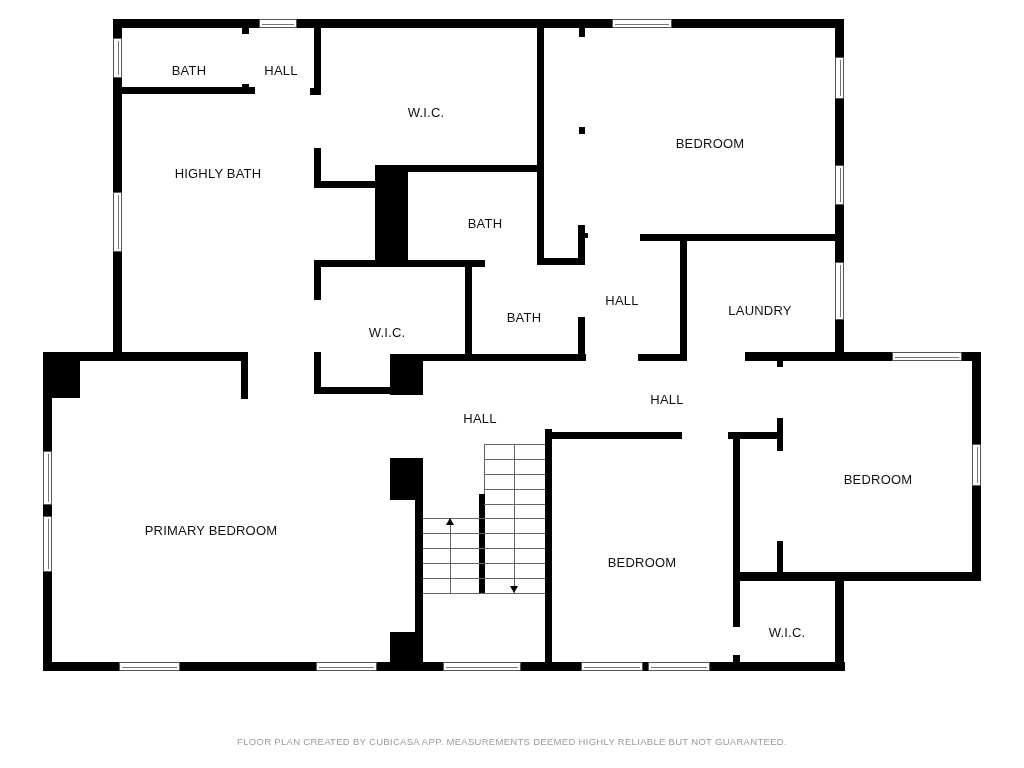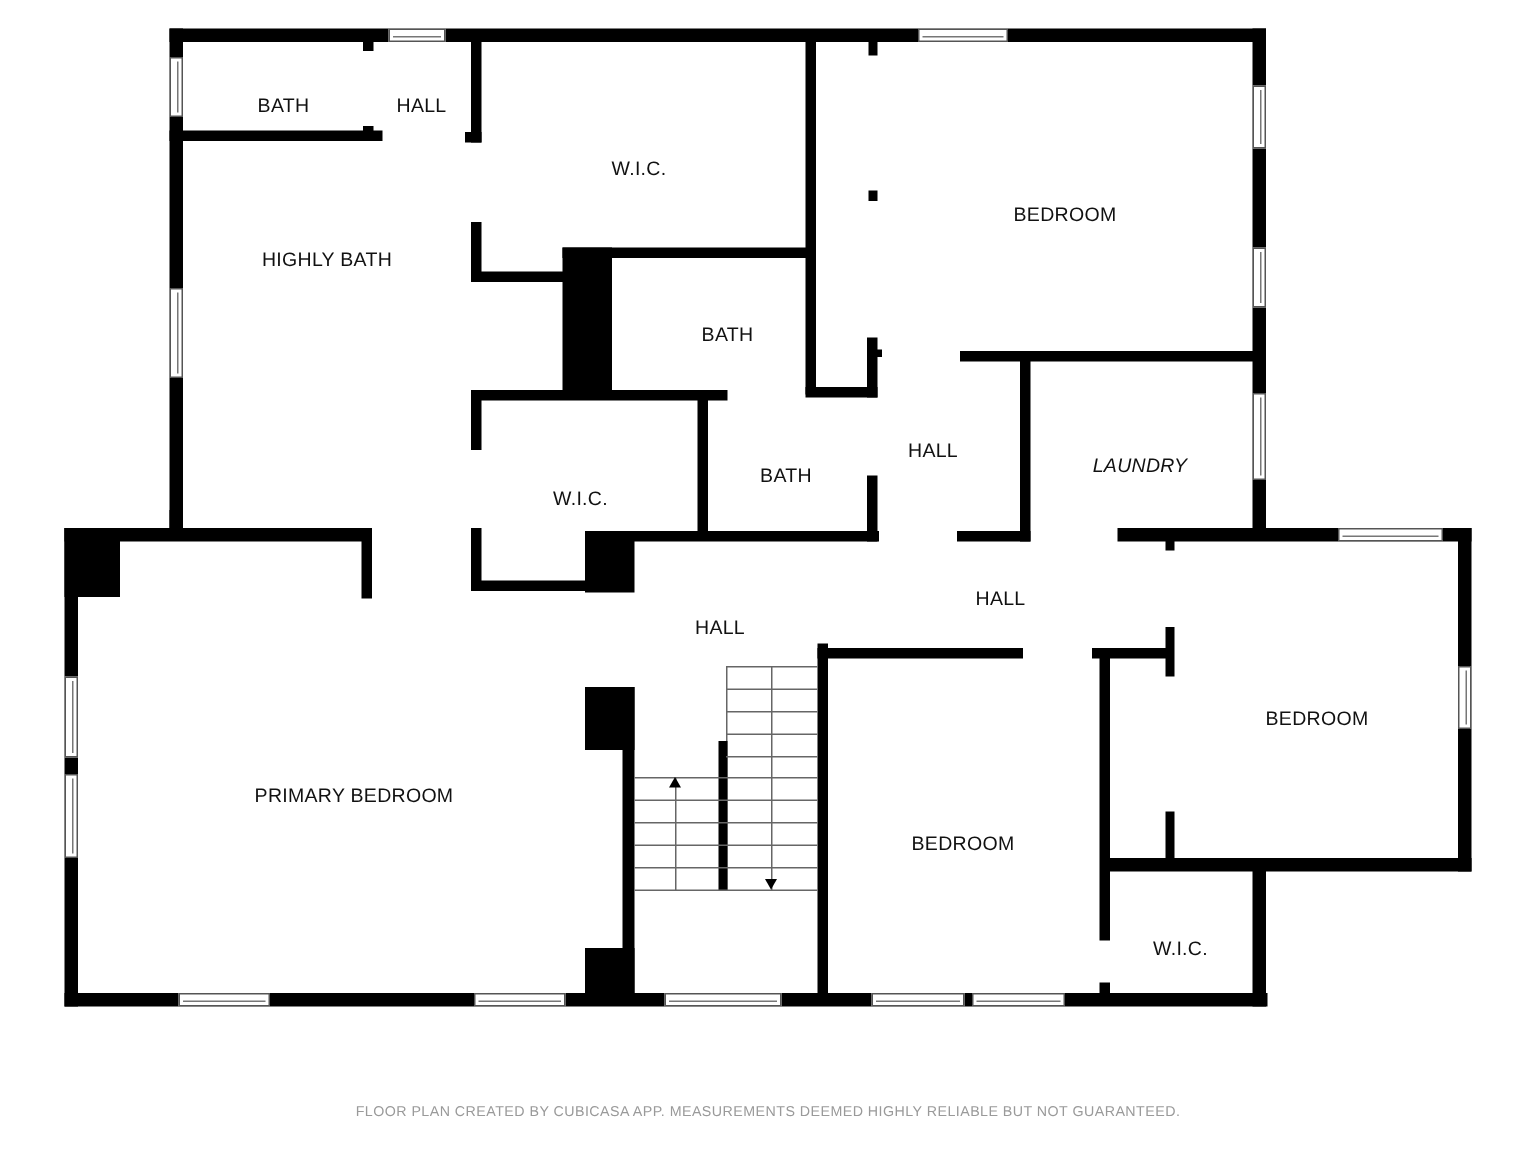--- a/index.html
+++ b/index.html
@@ -119,22 +119,22 @@
 
   <div class="lbl" style="left:189px;top:70px;">BATH</div>
   <div class="lbl" style="left:281px;top:70px;">HALL</div>
   <div class="lbl" style="left:426px;top:112px;">W.I.C.</div>
   <div class="lbl" style="left:710px;top:143px;">BEDROOM</div>
   <div class="lbl" style="left:218px;top:173px;">HIGHLY BATH</div>
   <div class="lbl" style="left:485px;top:223px;">BATH</div>
   <div class="lbl" style="left:524px;top:317px;">BATH</div>
   <div class="lbl" style="left:387px;top:332px;">W.I.C.</div>
   <div class="lbl" style="left:622px;top:300px;">HALL</div>
-  <div class="lbl" style="left:760px;top:310px;font-style:italic;">LAUNDRY</div>
+  <div class="lbl" style="left:760px;top:310px;">LAUNDRY</div>
   <div class="lbl" style="left:480px;top:418px;">HALL</div>
   <div class="lbl" style="left:667px;top:399px;">HALL</div>
-  <div class="lbl" style="left:236px;top:530px;">PRIMARY BEDROOM</div>
+  <div class="lbl" style="left:211px;top:530px;">PRIMARY BEDROOM</div>
   <div class="lbl" style="left:642px;top:562px;">BEDROOM</div>
   <div class="lbl" style="left:878px;top:479px;">BEDROOM</div>
   <div class="lbl" style="left:787px;top:632px;">W.I.C.</div>
 </div>
 
 <div class="footer">FLOOR PLAN CREATED BY CUBICASA APP. MEASUREMENTS DEEMED HIGHLY RELIABLE BUT NOT GUARANTEED.</div>
 
 </body></html>

